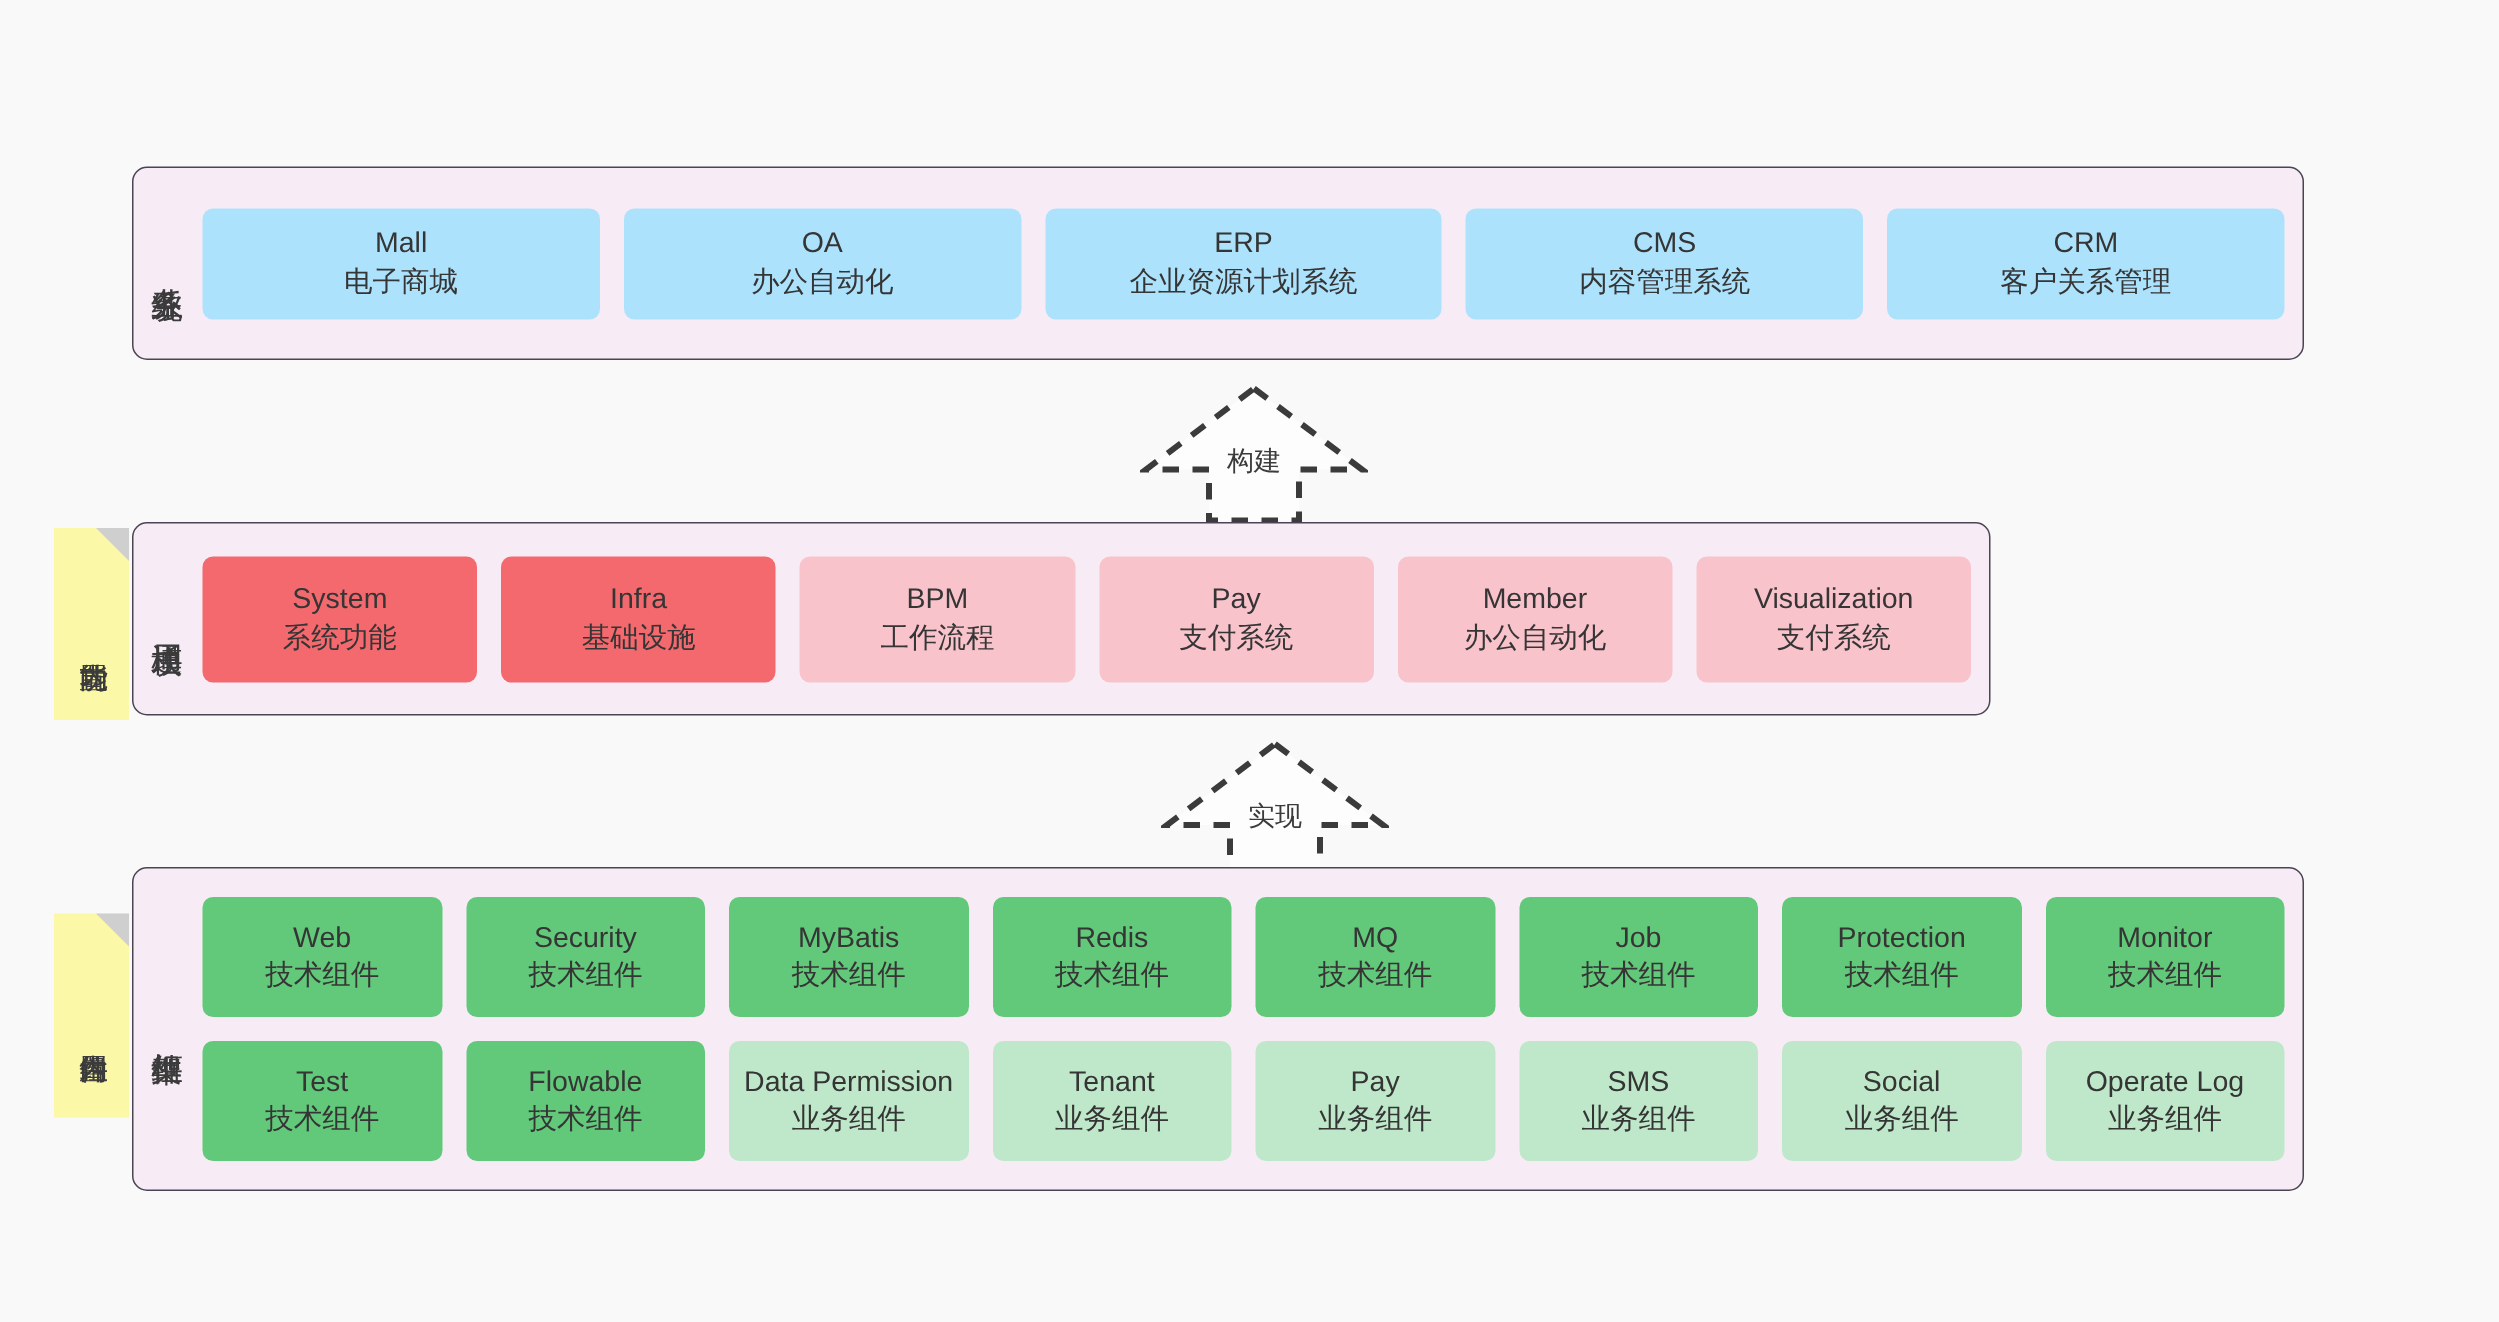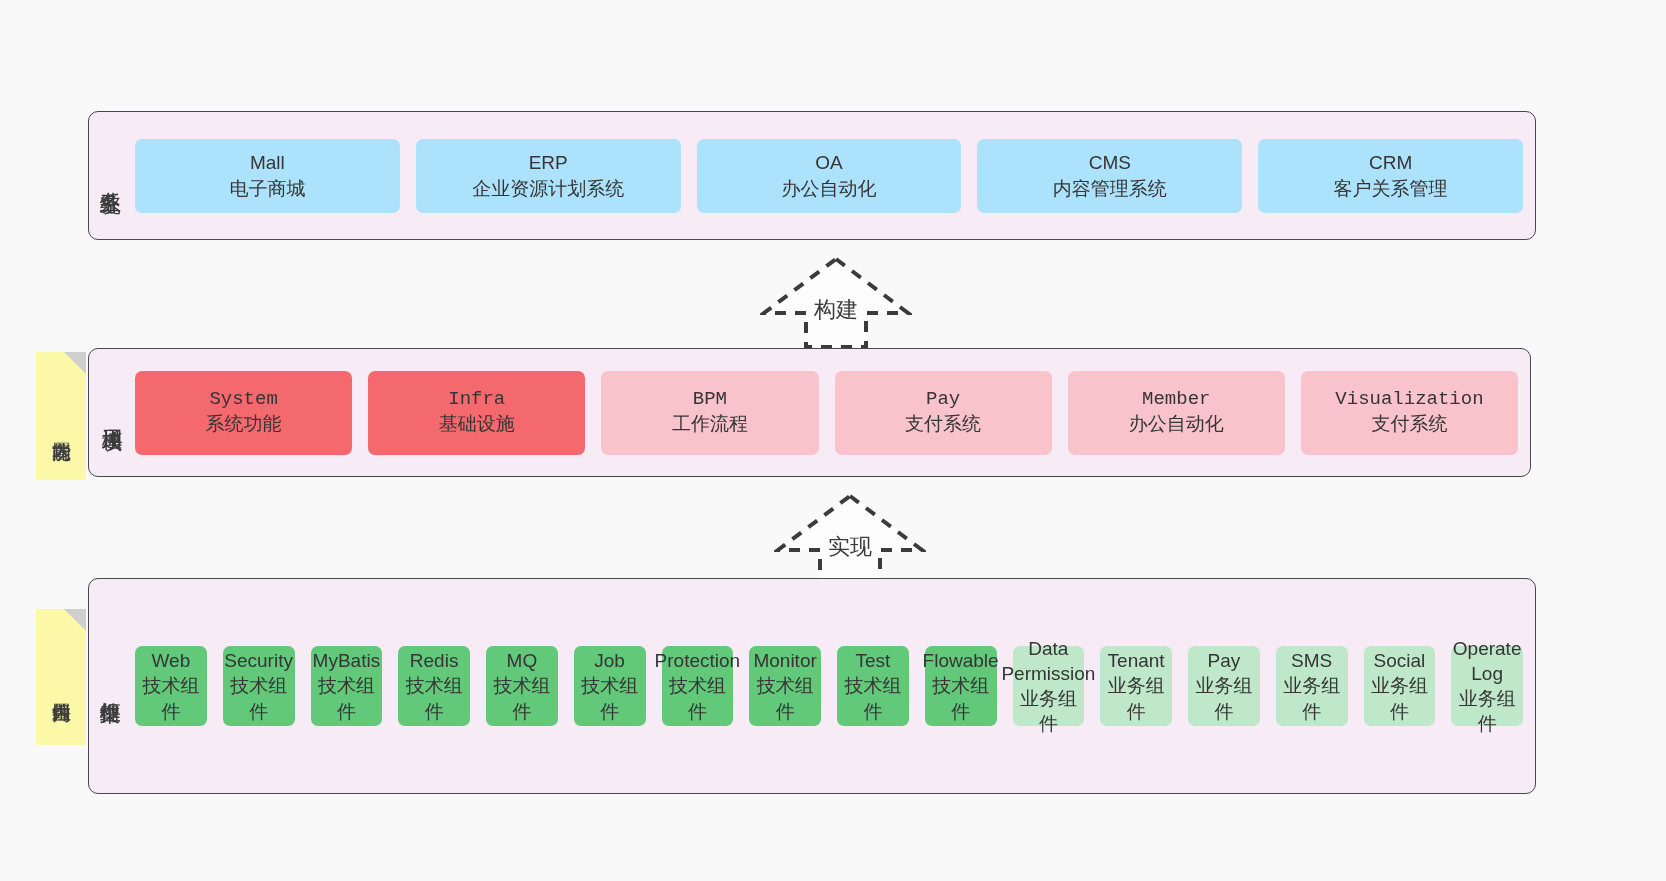--- a/index.html
+++ b/index.html
@@ -43,20 +43,21 @@
   }
   .layer-body {
     flex: 1 1 auto;
     display: flex;
     align-items: center;
     gap: 16px;
     padding: 10px 12px 10px 4px;
     box-sizing: border-box;
   }
   .layer-body.two-rows {
+    flex-direction: column;
     justify-content: center;
   }
   .card-row {
     display: flex;
     align-items: stretch;
     gap: 16px;
     width: 100%;
   }
 
   
@@ -77,21 +78,21 @@
   }
   .card .t1 { display: block; }
   .card .t2 { display: block; }
   .card.blue       { background: #ade2fc; }
   .card.red        { background: #f4696e; }
   .card.pink       { background: #f9c3cb; text-align: right; }
   .card.green      { background: #62c87a; }
   .card.lightgreen { background: #bee8c9; }
 
   #layer-business { left: 88px;  top: 111px; width: 1448px; height: 129px; }
-  #layer-common   { left: 88px;  top: 348px; width: 1443px; height: 129px; font-family: Liberation Mono, monospace; }
+  #layer-common   { left: 88px;  top: 348px; width: 1239px; height: 129px; }
   #layer-frame    { left: 88px;  top: 578px; width: 1448px; height: 216px; }
 
   #layer-business .card { height: 74px; }
   #layer-common   .card { height: 84px; }
   #layer-frame    .card { height: 80px; }
 
   
   .note {
     position: absolute;
     background: #fbf8a8;
@@ -126,44 +127,44 @@
     width: 152px;
     height: 96px;
   }
   .block-arrow svg { display: block; width: 100%; height: 100%; }
   .block-arrow .arrow-label {
     position: absolute;
     left: 0;
     right: 0;
     top: 40px;
     text-align: center;
-    font-size: 22px;
+    font-size: 18px;
     color: #3b3b3b;
     background: transparent;
   }
   #arrow-build   { left: 760px; top: 255px; }
   #arrow-implement { left: 774px; top: 492px; }
 </style>
 </head>
 <body>
 
 <div class="layer" id="layer-business">
   <div class="layer-title">业务系统</div>
   <div class="layer-body">
     <div class="card blue">
       <span class="t1">Mall</span>
       <span class="t2">电子商城</span>
     </div>
     <div class="card blue">
+      <span class="t1">OA</span>
+      <span class="t2">办公自动化</span>
+    </div>
+    <div class="card blue">
       <span class="t1">ERP</span>
       <span class="t2">企业资源计划系统</span>
-    </div>
-    <div class="card blue">
-      <span class="t1">OA</span>
-      <span class="t2">办公自动化</span>
     </div>
     <div class="card blue">
       <span class="t1">CMS</span>
       <span class="t2">内容管理系统</span>
     </div>
     <div class="card blue">
       <span class="t1">CRM</span>
       <span class="t2">客户关系管理</span>
     </div>
   </div>

